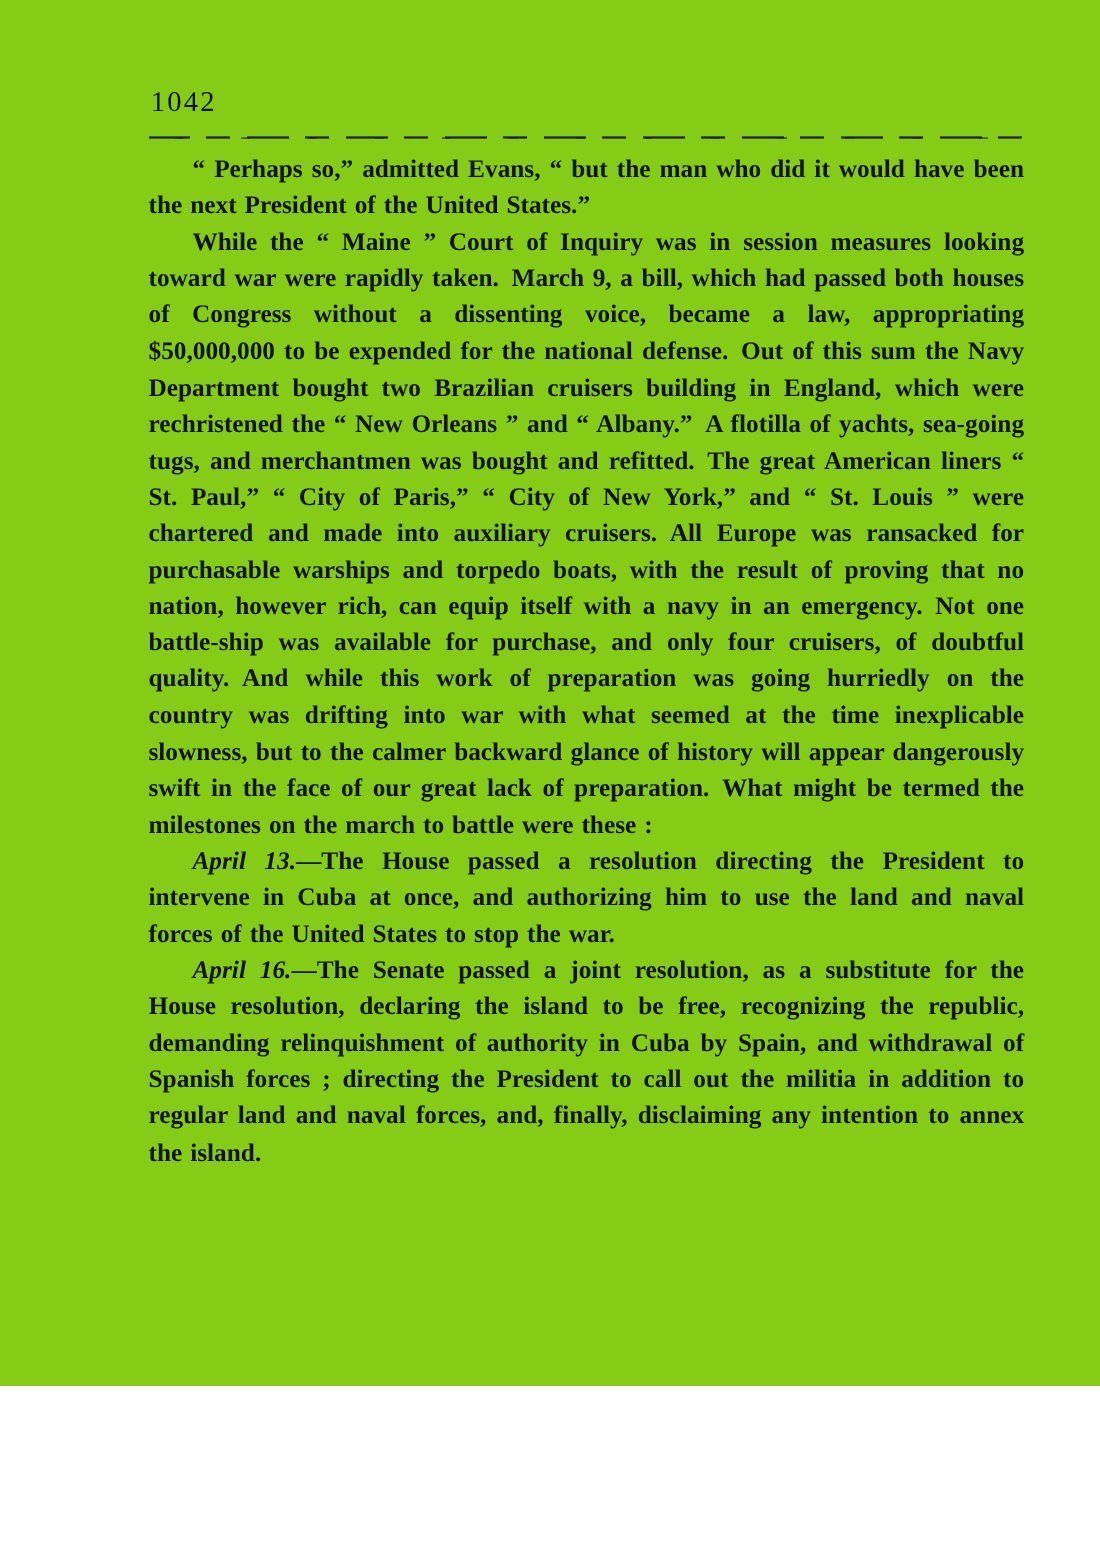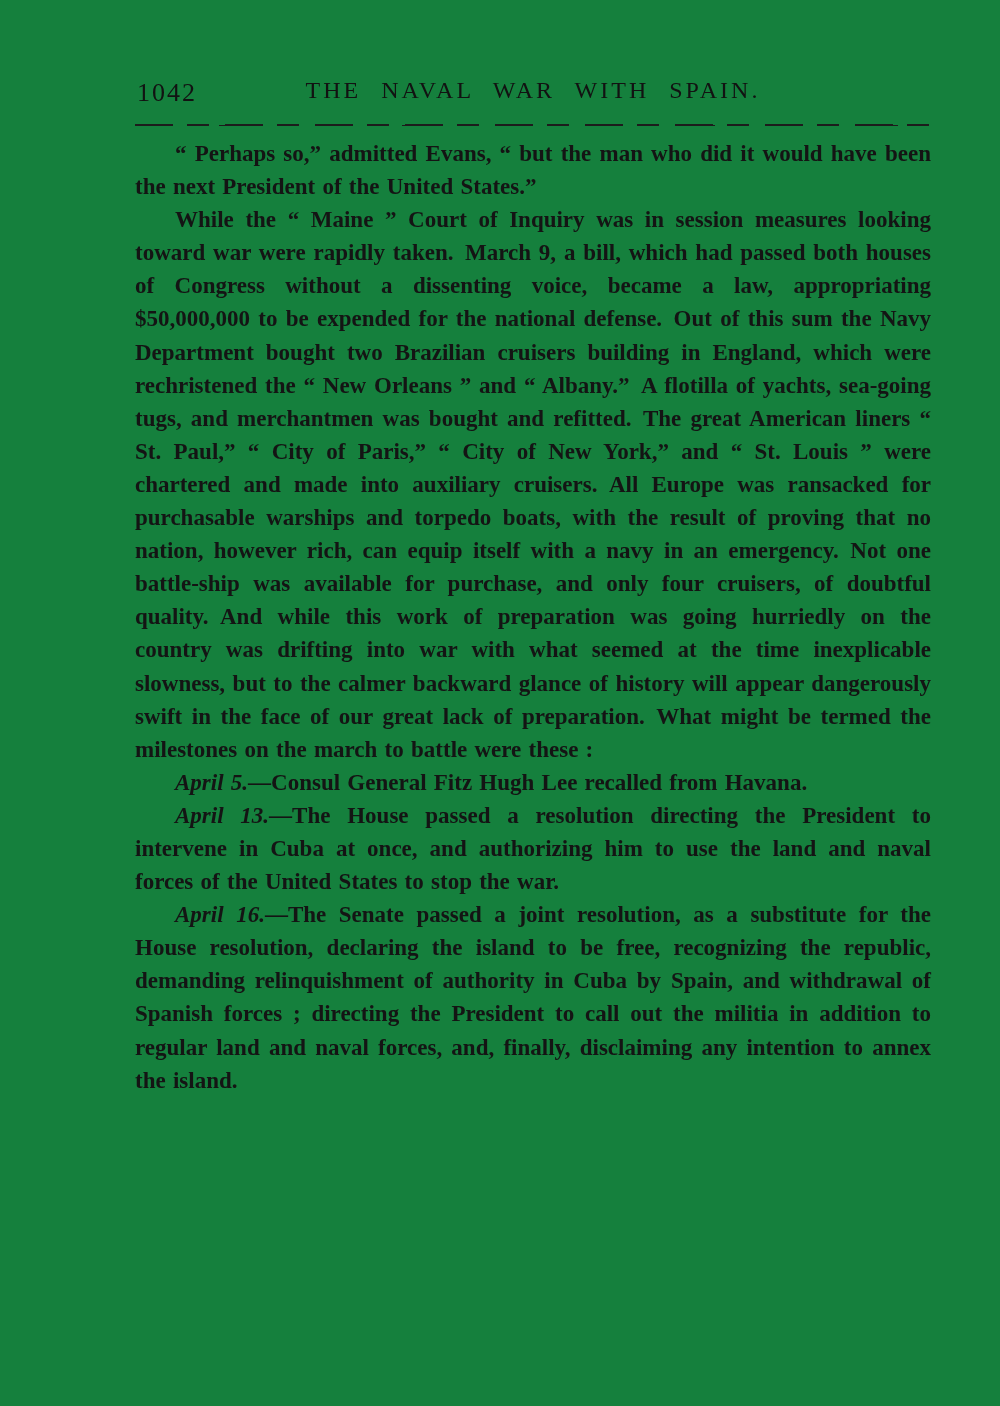--- a/index.html
+++ b/index.html
@@ -3,22 +3,22 @@
 <meta charset="utf-8">
 <style>
   html, body {
     margin: 0;
     padding: 0;
     background: #ffffff;
   }
   .page {
     position: relative;
     width: 1000px;
-    height: 1406px;
-    background: #15803d;
+    height: 1260px;
+    background: #84cc16;
     color: #151515;
     font-family: "Liberation Serif", serif;
     overflow: hidden;
   }
   .inner {
     position: absolute;
     left: 135px;
     top: 74px;
     width: 796px;
   }
@@ -80,32 +80,30 @@
   }
 </style>
 </head>
 <body>
 
 <div class="page">
   <div class="inner">
 
     <div class="page-header">
       <span class="page-number">1042</span>
-      <span class="running-title">THE NAVAL WAR WITH SPAIN.</span>
     </div>
 
     <div class="header-rule"></div>
 
     <div class="body-text">
 
       <p class="para">“ Perhaps so,” admitted Evans, “ but the man who did it would have been the next President of the United States.”</p>
 
       <p class="para">While the “ Maine ” Court of Inquiry was in session measures looking toward war were rapidly taken. March 9, a bill, which had passed both houses of Congress without a dissenting voice, became a law, appropriating $50,000,000 to be expended for the national defense. Out of this sum the Navy Department bought two Brazilian cruisers building in England, which were rechristened the “ New Orleans ” and “ Albany.” A flotilla of yachts, sea-going tugs, and merchantmen was bought and refitted. The great American liners “ St. Paul,” “ City of Paris,” “ City of New York,” and “ St. Louis ” were chartered and made into auxiliary cruisers. All Europe was ransacked for purchasable warships and torpedo boats, with the result of proving that no nation, however rich, can equip itself with a navy in an emergency. Not one battle-ship was available for purchase, and only four cruisers, of doubtful quality. And while this work of preparation was going hurriedly on the country was drifting into war with what seemed at the time inexplicable slowness, but to the calmer backward glance of history will appear dangerously swift in the face of our great lack of preparation. What might be termed the milestones on the march to battle were these :</p>
 
-      <p class="para milestone"><span class="date">April 5.</span><span>—Consul General Fitz Hugh Lee recalled from Havana.</span></p>
 
 
       <p class="para milestone"><span class="date">April 13.</span><span>—The House passed a  resolution directing the President to intervene in Cuba at once, and authorizing him to use the land and naval forces of the United States to stop the war.</span></p>
 
       <p class="para milestone"><span class="date">April 16.</span><span>—The Senate passed a joint resolution, as a substitute for the House resolution, declaring the island to be free, recognizing the republic, demanding relinquishment of authority in Cuba by Spain, and withdrawal of Spanish forces ;  directing the President to call out the militia in addition to regular land and naval forces, and, finally, disclaiming any intention to annex the island.</span></p>
 
 
     </div>
   </div>
 </div>

